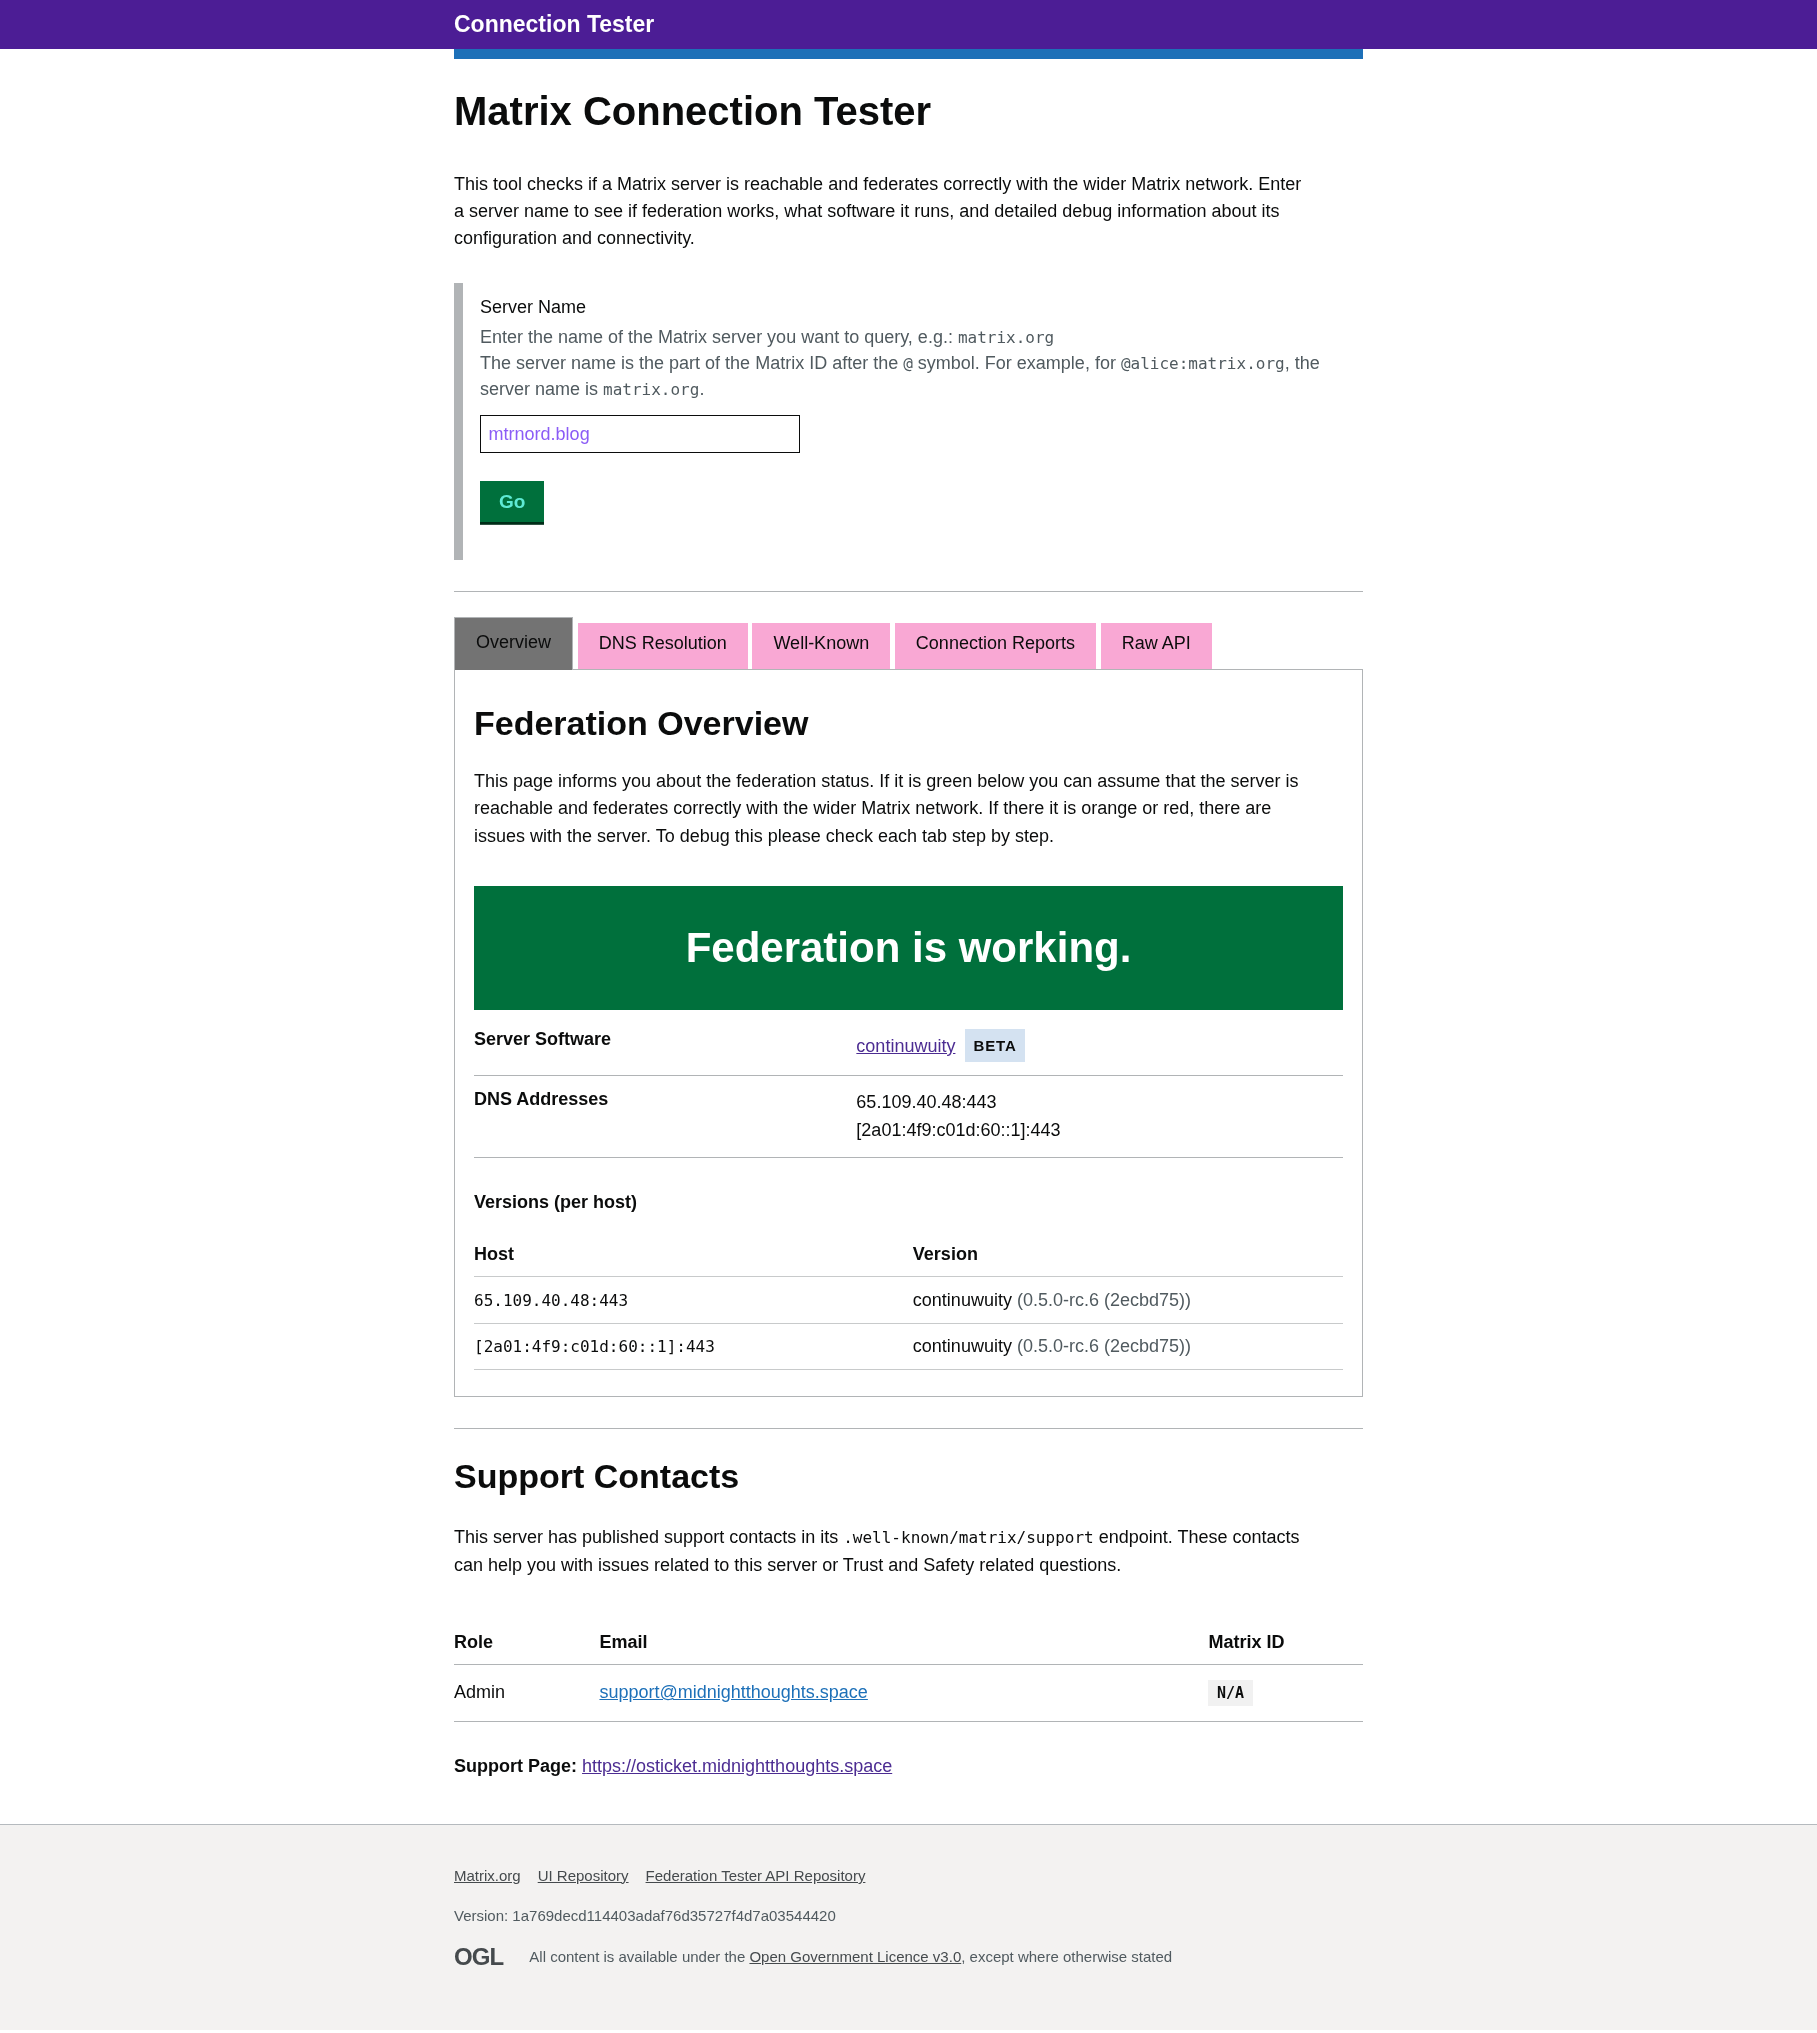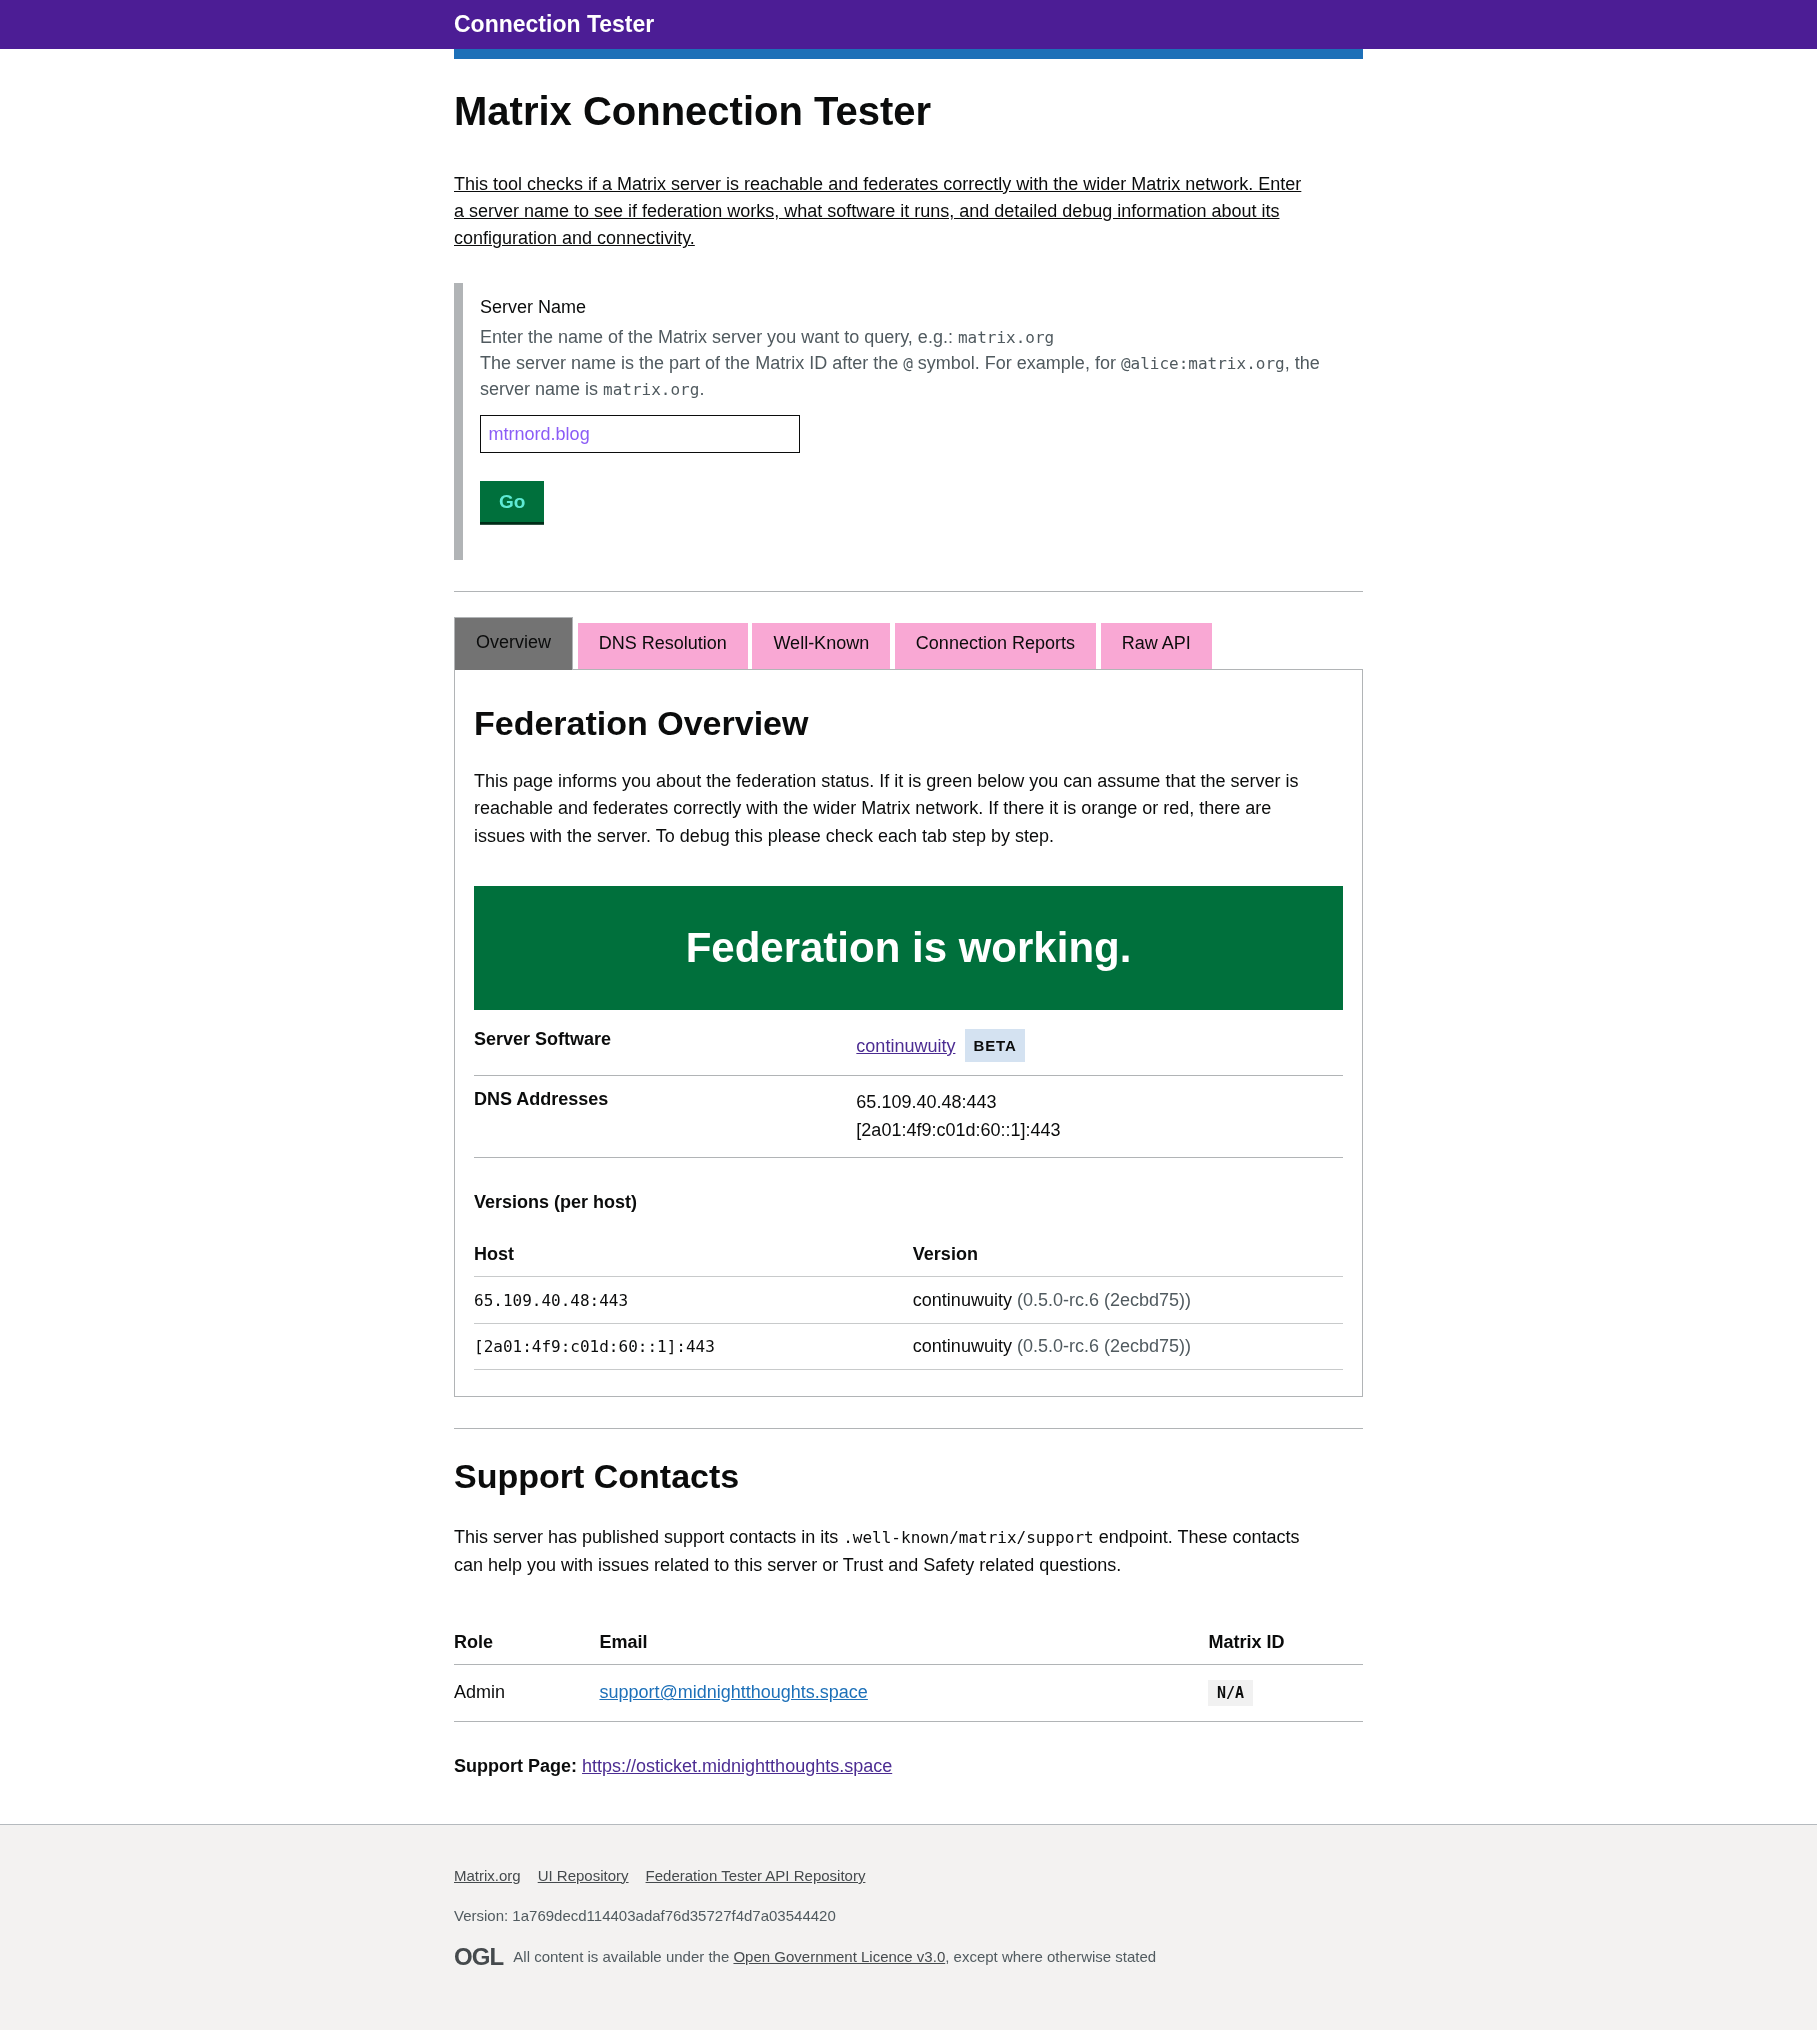--- a/index.html
+++ b/index.html
@@ -13,21 +13,21 @@
   .container { width: 909px; margin: 0 auto; }
 
   
   .site-header { background: #4c1d95; height: 49px; display: flex; align-items: center; }
   .site-header .container { display: flex; align-items: center; }
   .site-title { color: #ffffff; font-weight: bold; font-size: 23px; }
   .blue-bar { height: 9.5px; background: #1d70b8; }
 
   
   h1.page-title { font-size: 40px; font-weight: bold; margin-top: 30px; line-height: 1.1; }
-  p.lede { margin-top: 38px; line-height: 27.4px; max-width: 852px; text-decoration: underline; }
+  p.lede { margin-top: 38px; line-height: 27.4px; max-width: 852px; }
 
   
   .inset { margin-top: 30px; border-left: 9.5px solid #b1b4b6; padding: 14px 14px 38px 17px; }
   .form-label { display: block; margin-bottom: 7.6px; }
   .hint { color: #505a5f; line-height: 24.6px; }
   code, .mono { font-family: "DejaVu Sans Mono", "Liberation Mono", monospace; font-size: 16px; }
   .server-input {
     display: block; margin-top: 13.2px; width: 320px; height: 38px;
     border: 1.9px solid #0b0c0c; font-size: 18px; padding: 0 7.6px;
     font-family: "Liberation Sans", sans-serif; color: #8b5cf6; background: #fff;
@@ -97,21 +97,21 @@
   p.support-page .label { font-weight: bold; }
 
   
   .site-footer {
     margin-top: 47px; background: #f3f2f1; border-top: 1.9px solid #b5babe;
     padding: 42px 0 59px; font-size: 15px; color: #505a5f;
   }
   .footer-links { display: flex; gap: 17px; }
   .footer-links a { color: #454a4d; text-decoration: underline; cursor: pointer; }
   .footer-version { margin-top: 23px; }
-  .footer-license { margin-top: 19px; display: flex; align-items: center; gap: 10px; }
+  .footer-license { margin-top: 19px; display: flex; align-items: center; gap: 26px; }
   .ogl-logo { font-weight: 900; font-size: 24px; color: #454a4d; letter-spacing: -0.9px; }
   .footer-license a { color: #454a4d; text-decoration: underline; cursor: pointer; }
 </style>
 </head>
 <body>
 
 <header class="site-header">
   <div class="container">
     <span class="site-title">Connection Tester</span>
   </div>

